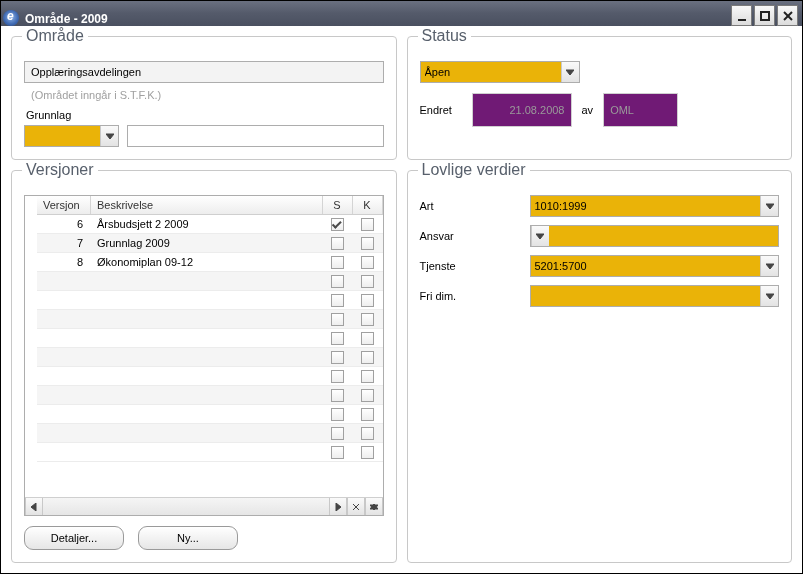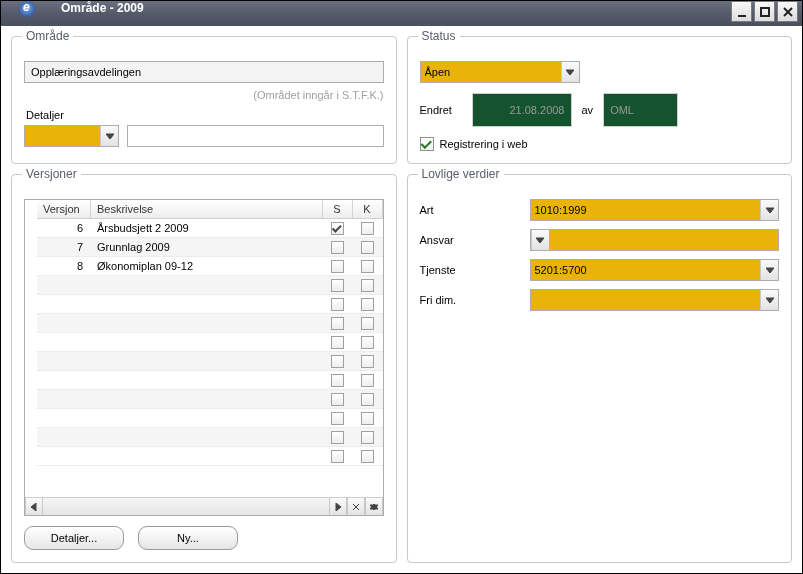--- a/index.html
+++ b/index.html
@@ -15,26 +15,25 @@
     height: 574px;
     border: 1px solid #000;
     display: flex;
     flex-direction: column;
     background: #ffffff;
   }
   .titlebar {
     height: 25px;
     background: linear-gradient(180deg, #6a7080 0%, #545a6a 50%, #4a5060 100%);
     display: flex;
-    align-items: flex-start;
-    padding: 0 4px 0 18px;
+    align-items: flex-end;
+    padding: 0 4px 0 2px;
     color: #fff;
     font-weight: bold;
     font-size: 12px;
-    gap: 20px;
   }
   .titlebar .title-icon {
     width: 16px; height: 16px; margin-right: 6px;
     background: radial-gradient(circle at 50% 45%, #8fb4e8 0%, #3c67b0 60%, #2b4c86 100%);
     border-radius: 50%;
     position: relative;
   }
   .titlebar .title-icon::after {
     content: "e";
     position: absolute;
@@ -71,37 +70,36 @@
     padding: 24px 12px 12px 12px;
     position: relative;
   }
   .panel-title {
     position: absolute;
     top: -1px;
     left: 10px;
     background: #fff;
     padding: 0 4px;
     color: #58606c;
-    font-size: 12px;
+    font-size: 16px;
     transform: translateY(-50%);
   }
 
   
   .omrade-panel .name-input {
     width: 100%; height: 22px;
     border: 1px solid #adadad;
     background: #f3f3f3;
     padding: 2px 6px;
     font: inherit;
     margin-bottom: 4px;
   }
   .omrade-panel .context {
     color: #a0a0a0;
     margin: 2px 0 8px 7px;
-    text-align: right;
   }
   .omrade-panel .label { margin: 2px 0 4px 2px; }
   .omrade-panel .ansv-row { display: flex; gap: 8px; }
   .combo {
     display: inline-flex;
     border: 1px solid #adadad;
     background: #eab308;
     height: 22px;
     align-items: stretch;
   }
@@ -131,21 +129,21 @@
   
   .status-panel .status-combo { width: 160px; }
   .status-panel .status-combo input { width: 140px; }
   .status-panel .row { display: flex; align-items: center; gap: 10px; margin-bottom: 10px; }
   .status-panel .row .fld-label { width: 42px; color: #000; }
   .status-panel .date-box, .status-panel .user-box {
     border: 1px solid #d0d0d0;
     height: 22px;
     padding: 16px 6px;
     color: #9a9a9a;
-    background: #14532d;
+    background: #701a75;
     display: flex; align-items: center;
   }
   .status-panel .date-box { width: 100px; justify-content: flex-end; }
   .status-panel .av { color: #000; }
   .status-panel .user-box { width: 75px; }
   .checkbox-row { display: flex; align-items: center; gap: 6px; margin-top: 4px; }
   .chk {
     width: 14px; height: 14px;
     border: 1px solid #8f8f8f;
     background: linear-gradient(180deg,#fff,#f0f0f0);
@@ -246,21 +244,21 @@
       </div>
     </div>
   </div>
 
   <div class="client">
 
     <div class="panel omrade-panel" style="grid-column:1;grid-row:1;">
       <div class="panel-title">Område</div>
       <input class="name-input" readonly="" value="Opplæringsavdelingen" style="">
       <div class="context">(Området inngår i S.T.F.K.)</div>
-      <div class="label">Detaljer</div>
+      <div class="label">Grunnlag</div>
       <div class="ansv-row">
         <div class="combo">
           <input value="" style="">
           <div class="arrow">
             <svg viewBox="0 0 8 8">
                 <polygon points="0,2 8,2 4,7"></polygon>
               </svg>
           </div>
         </div>
         <input class="text-input" value="" style="">
@@ -277,24 +275,20 @@
                 <polygon points="0,2 8,2 4,7"></polygon>
               </svg>
           </div>
         </div>
       </div>
       <div class="row">
         <span class="fld-label">Endret</span>
         <span class="date-box">21.08.2008</span>
         <span class="av">av</span>
         <span class="user-box">OML</span>
-      </div>
-      <div class="checkbox-row">
-        <span class="chk checked"></span>
-        <span>Registrering i web</span>
       </div>
     </div>
 
     <div class="panel versjoner-panel" style="grid-column:1;grid-row:2;">
       <div class="panel-title">Versjoner</div>
       <div class="table-wrap">
         <div class="thead">
           <div class="th">Versjon</div>
           <div class="th">Beskrivelse</div>
           <div class="th center">S</div>

